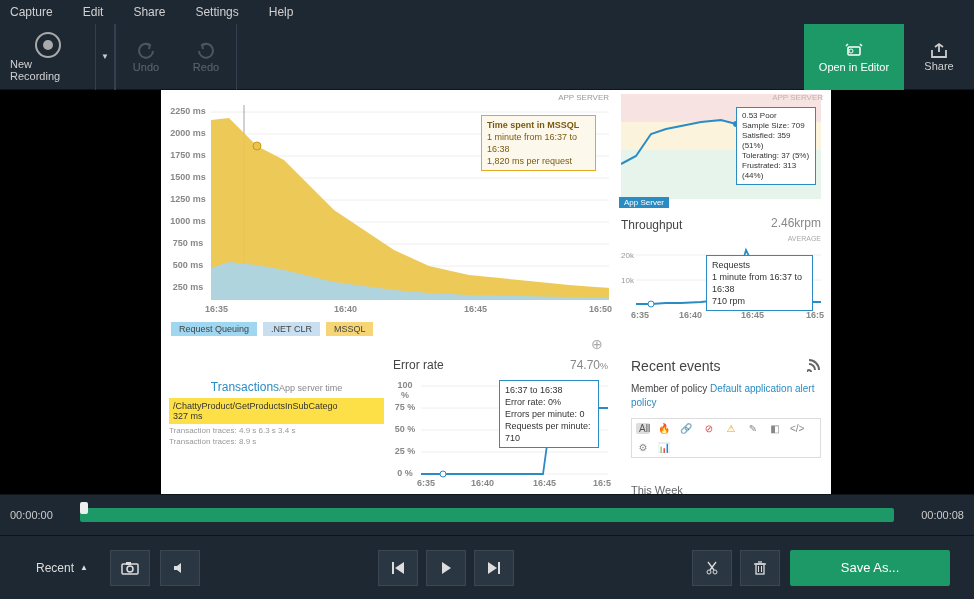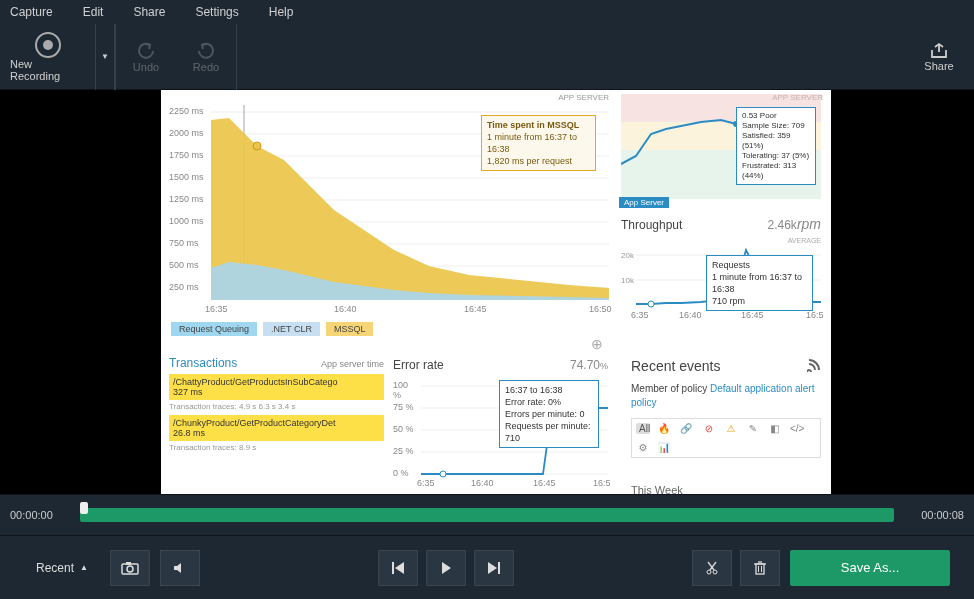--- a/index.html
+++ b/index.html
@@ -14,21 +14,21 @@
 .tb-split { width: 20px; height: 66px; border-left: 1px solid #334050; border-right: 1px solid #334050; display:flex; align-items:center; justify-content:center; cursor:pointer; font-size:8px;}
 .tb-sep { width: 1px; height: 66px; background: #334050; }
 .rec-circle { width: 26px; height: 26px; border: 2px solid #aaa; border-radius: 50%; display:flex; align-items:center; justify-content:center;}
 .rec-circle::after { content:''; width:10px; height:10px; background:#aaa; border-radius:50%; }
 .spacer { flex: 1; }
 
 .viewport { height: 404px; background: #000; display: flex; justify-content: center; padding-left: 18px; }
 .content { width: 670px; height: 404px; background: #fff; overflow: hidden; position: relative; font-size: 10px; color: #555; }
 
 .main-chart { position: absolute; left: 8px; top: 0; width: 440px; height: 230px; }
-.axis-label { position: absolute; font-size: 9px; color: #888; text-align: left; }
+.axis-label { position: absolute; font-size: 9px; color: #888; text-align: center; font-weight: bold; }
 .legend-pills { position: absolute; left: 10px; top: 232px; display: flex; gap: 6px; }
 .pill { padding: 2px 8px; font-size: 9px; color: #444; }
 .pill.rq { background: #9fd6f0; }
 .pill.net { background: #c7dff0; }
 .pill.ms { background: #f5d576; }
 
 .tooltip-box { position: absolute; border: 1px solid; padding: 3px 5px; font-size: 9px; line-height: 12px; background: #fff; }
 .tooltip-box.orange { border-color: #e5a823; color: #7a5a10; left: 320px; top: 25px; width: 115px; background: #fdf8ec;}
 .tooltip-box.blue1 { border-color: #2b8cc4; color: #333; left: 575px; top: 17px; width: 80px; font-size:8px; line-height:10px; }
 .tooltip-box.blue2 { border-color: #2b8cc4; color: #333; left: 545px; top: 165px; width: 107px; }
@@ -36,21 +36,21 @@
 
 .side-chart1 { position: absolute; left: 460px; top: 4px; width: 200px; height: 105px; }
 .app-server-tag { position: absolute; left: 458px; top: 107px; background: #2b8cc4; color: #fff; font-size: 8px; padding: 1px 5px; }
 .srv-label { position: absolute; font-size: 8px; color: #999; right: 8px; }
 
 .throughput { position: absolute; left: 460px; top: 128px; font-size: 12px; color: #444; }
 .throughput-val { position: absolute; right: 10px; top: 126px; font-size: 12px; color: #888; text-align:right; }
 .throughput-chart { position: absolute; left: 460px; top: 150px; width: 200px; height: 80px; }
 
 .transactions { position: absolute; left: 8px; top: 266px; width: 215px; }
-.trans-head { display: flex; justify-content: space-between; align-items: baseline; }
+.trans-head { display: flex; justify-content: center; align-items: baseline; margin-top: 24px; }
 .trans-title { color: #2b8cc4; font-size: 12px; }
 .trans-sub { color: #888; font-size: 9px; }
 .trans-row { display: flex; justify-content: space-between; padding: 3px 4px; margin-top: 4px; font-size: 9px; color: #333; }
 .trans-row.grey { background: #fde047; flex-direction: column; }
 .trans-trace { font-size: 8px; color: #999; margin-top: 2px; }
 
 .errorrate { position: absolute; left: 232px; top: 268px; width: 215px; }
 .er-head { display:flex; justify-content:space-between; }
 .er-title { font-size: 12px; color: #444; }
 .er-val { font-size: 12px; color: #888; }
@@ -107,20 +107,28 @@
   </div>
   <div class="tb-btn disabled" style="width:60px;">
     <svg width="20" height="20">
         <path d="M6 4 A7 7 0 1 1 3 10" fill="none" stroke="#aaa" stroke-width="2"></path>
         <path d="M10 3 L6 4 L7 8" fill="none" stroke="#aaa" stroke-width="2"></path>
       </svg>
     <span>Redo</span>
   </div>
   <div class="tb-sep"></div>
   <div class="spacer"></div>
+  <div class="tb-btn green">
+    <svg width="22" height="20">
+        <rect x="5" y="6" width="12" height="8" rx="1" fill="none" stroke="#fff" stroke-width="1.5"></rect>
+        <circle cx="8" cy="10" r="2" fill="none" stroke="#fff"></circle>
+        <path d="M3 5 L5 3 M19 5 L17 3" stroke="#fff" stroke-width="1.5"></path>
+      </svg>
+    <span>Open in Editor</span>
+  </div>
   <div class="tb-btn" style="width:70px;">
     <svg width="22" height="18">
         <path d="M4 8 L4 15 L18 15 L18 8 M11 2 L11 10 M7 5 L11 2 L15 5" fill="none" stroke="#ccc" stroke-width="1.8"></path>
       </svg>
     <span>Share</span>
   </div>
 </div>
 
 <div class="viewport">
   <div class="content">
@@ -188,21 +196,21 @@
       <span>0.53 Poor</span><br>
       <span>Sample Size: 709</span><br>
       <span>Satisfied: 359 (51%)</span><br>
       <span>Tolerating: 37 (5%)</span><br>
       <span>Frustrated: 313 (44%)</span>
     </div>
     <div class="app-server-tag">App Server</div>
 
     <div class="throughput">Throughput</div>
     <div class="throughput-val">
-      <span>2.46k</span><span style="font-size:14px;font-style:italic;">rpm</span><br>
+      <span>2.46k</span><span style="font-size:12px;">rpm</span><br>
       <span style="font-size:7px; color:#aaa;">AVERAGE</span>
     </div>
     <div class="throughput-chart">
       <svg width="200" height="80">
         <line x1="15" y1="15" x2="200" y2="15" stroke="#eee"></line>
         <line x1="15" y1="40" x2="200" y2="40" stroke="#eee"></line>
         <text x="0" y="18" font-size="8" fill="#999">20k</text>
         <text x="0" y="43" font-size="8" fill="#999">10k</text>
         <path d="M15 64 L30 64 L45 63 L60 63 L80 62 L100 60 L115 45 L125 10 L135 30 L150 58 L170 62 L200 62" fill="none" stroke="#2b8cc4" stroke-width="1.8"></path>
         <circle cx="30" cy="64" r="3" fill="#fff" stroke="#2b8cc4"></circle>
@@ -221,24 +229,20 @@
     <div class="transactions">
       <div class="trans-head">
         <span class="trans-title">Transactions</span>
         <span class="trans-sub">App server time</span>
       </div>
       <div class="trans-row grey">
         <span>/ChattyProduct/GetProductsInSubCatego</span>
         <span>327 ms</span>
       </div>
       <div class="trans-trace">Transaction traces:  4.9 s   6.3 s   3.4 s</div>
-      <div class="trans-row grey">
-        <span>/ChunkyProduct/GetProductCategoryDet</span>
-        <span>26.8 ms</span>
-      </div>
       <div class="trans-trace">Transaction traces:  8.9 s</div>
     </div>
 
     <div class="errorrate">
       <div class="er-head">
         <span class="er-title">Error rate</span>
         <span class="er-val"><span>74.70</span><span style="font-size:9px;">%</span></span>
       </div>
       <div class="er-chart">
         <svg width="215" height="112">

